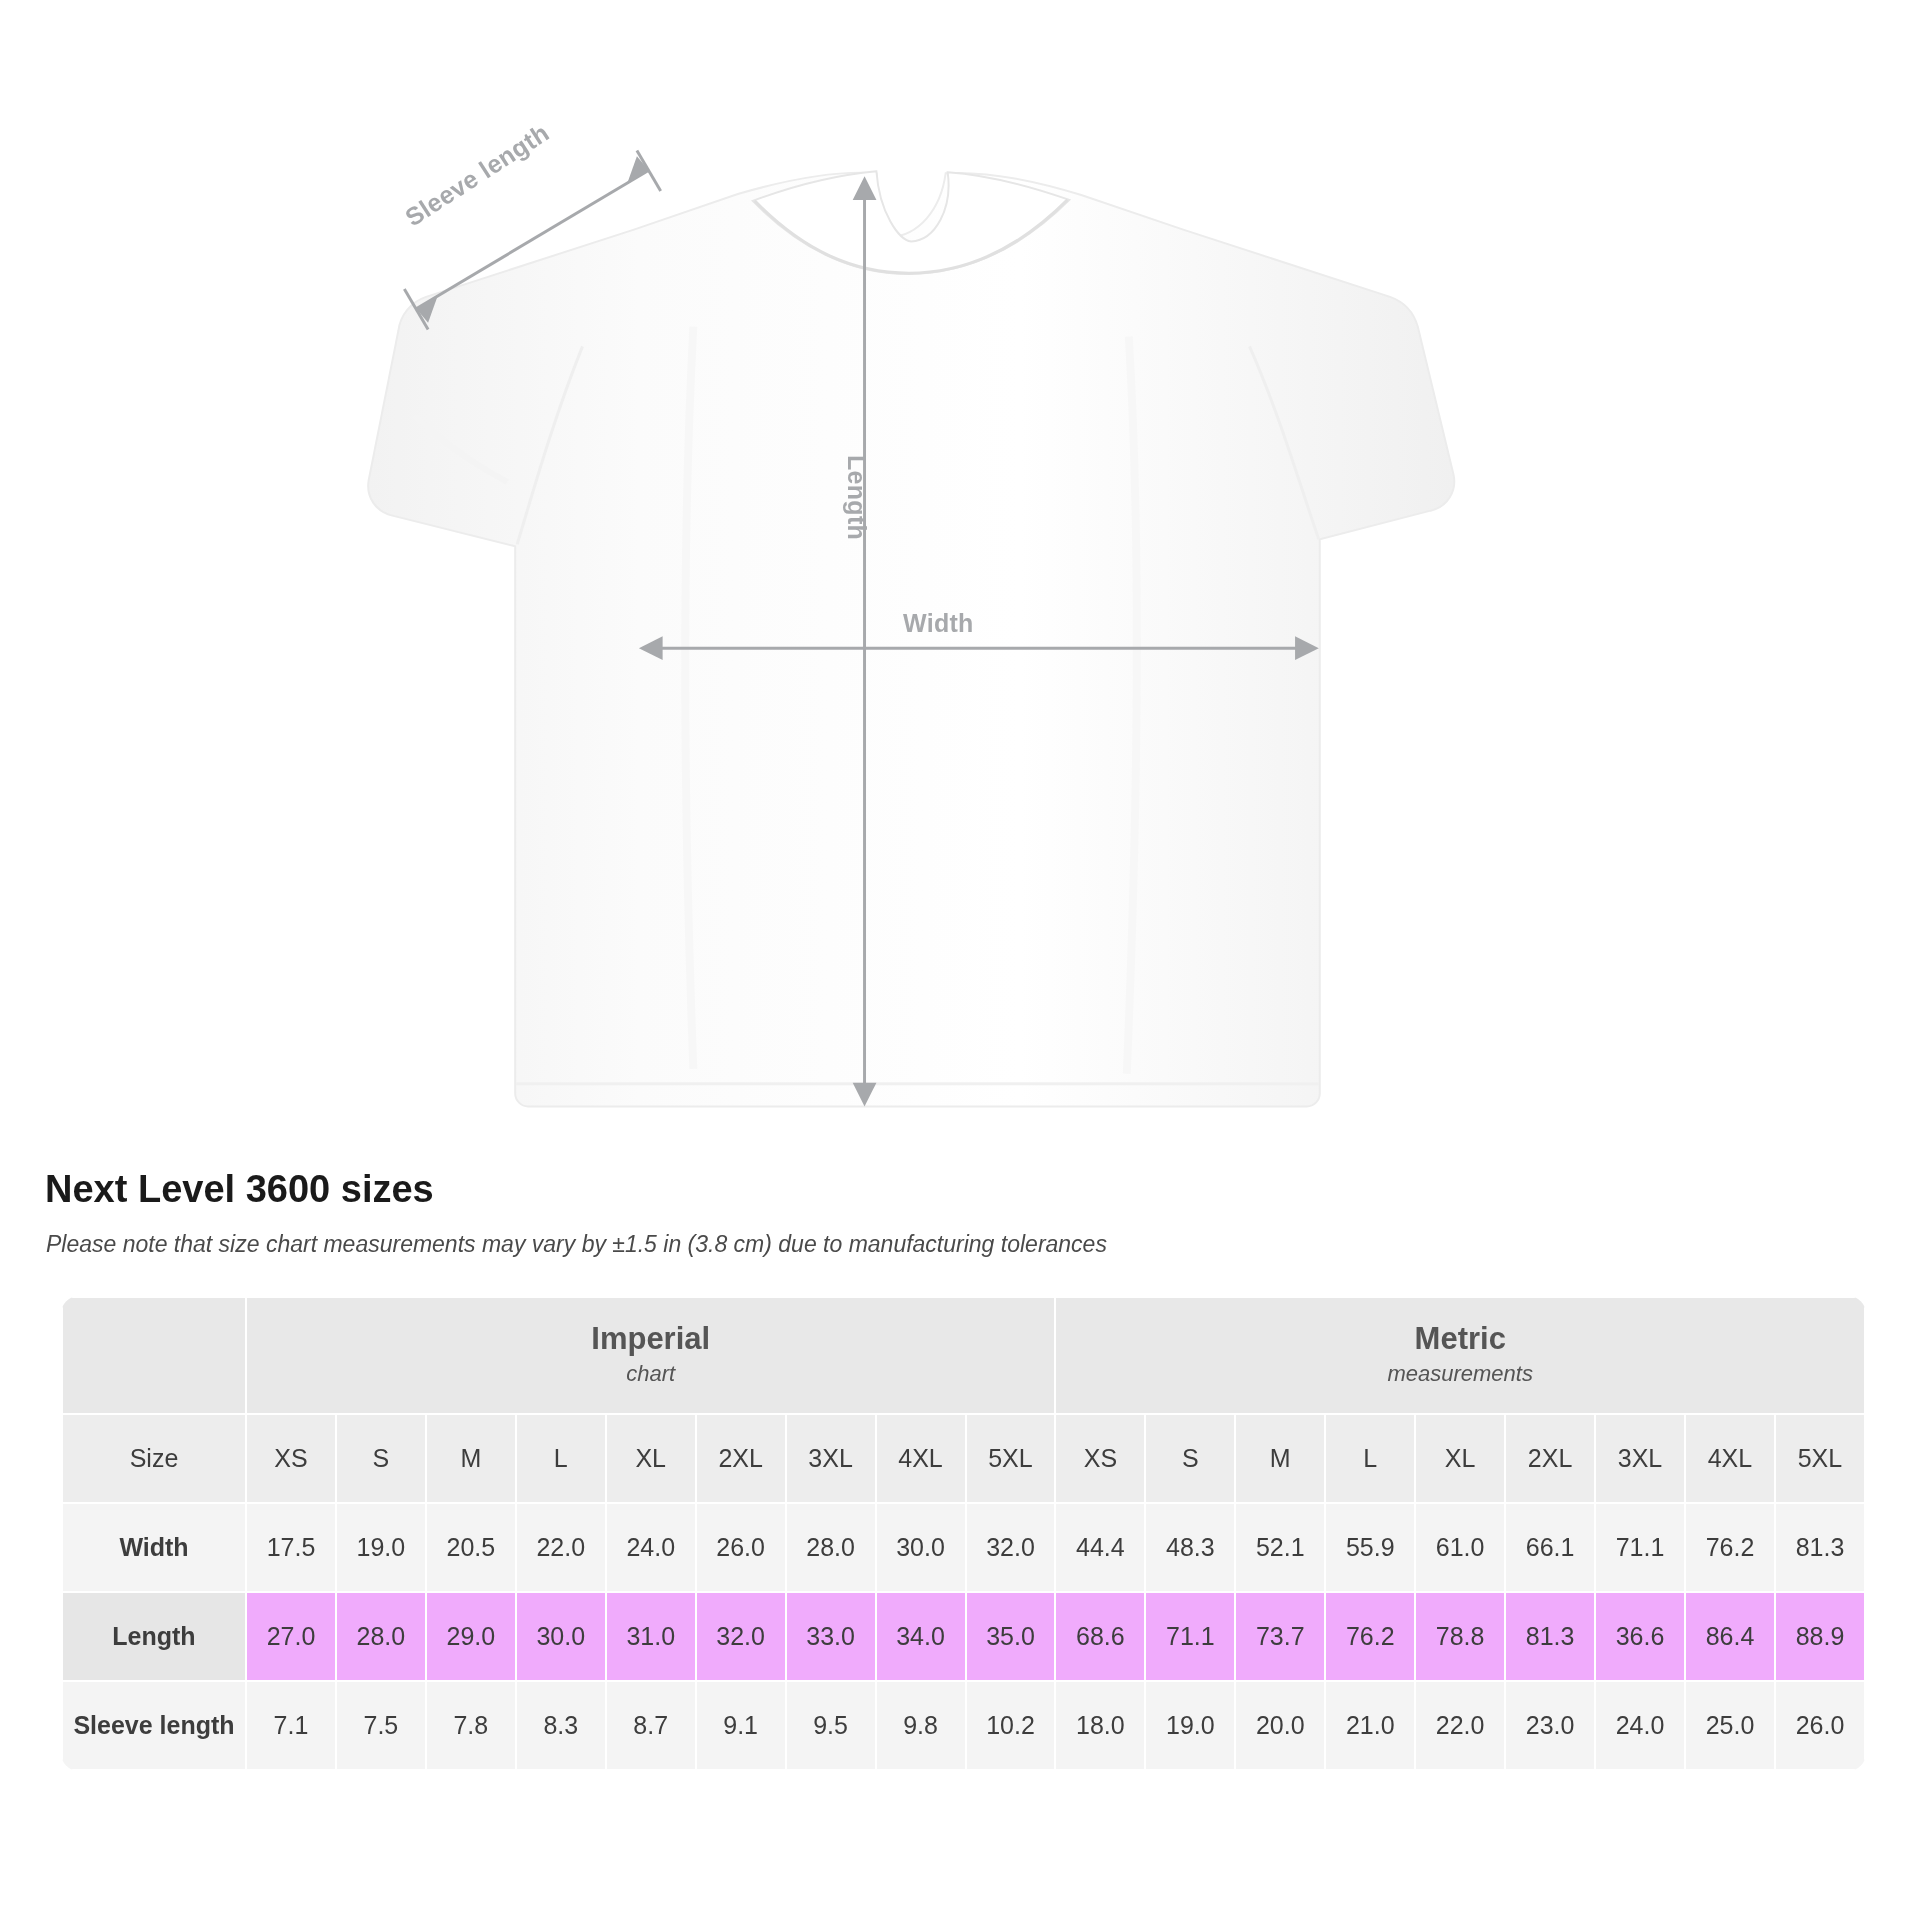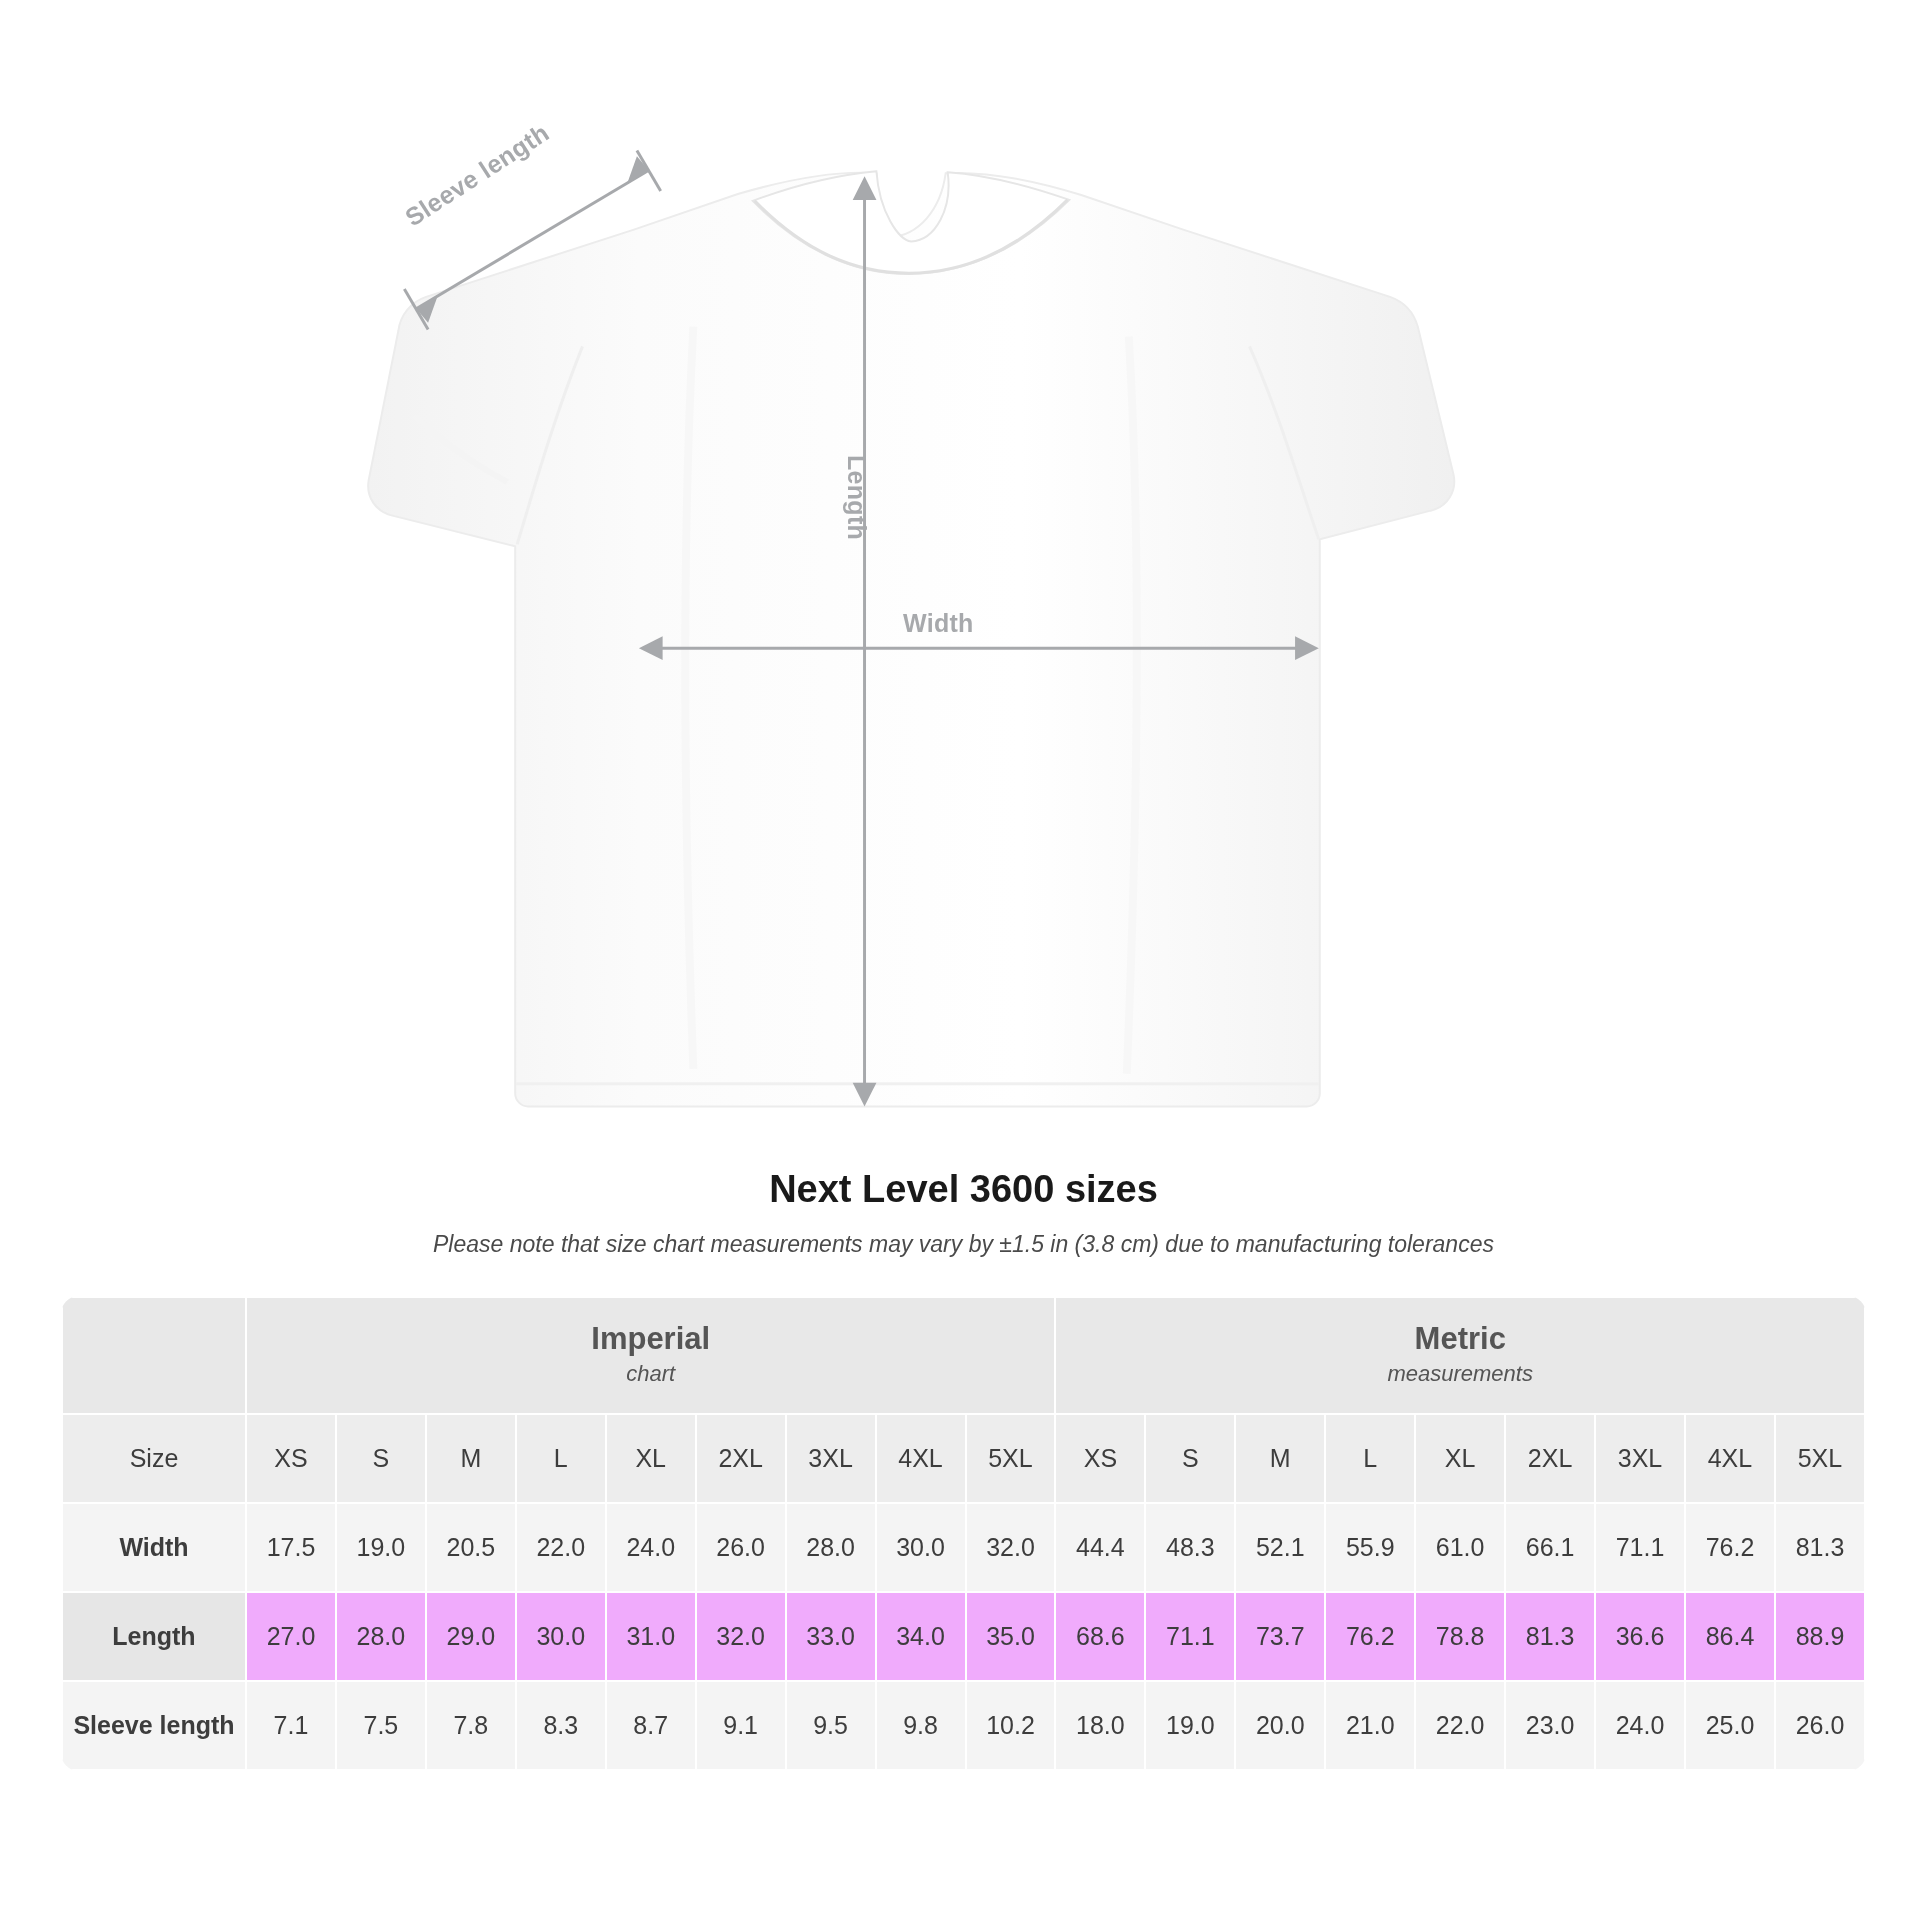--- a/index.html
+++ b/index.html
@@ -49,34 +49,34 @@
     transform: rotate(90deg);
     transform-origin: left top;
   }
   .dim-label.width {
     left: 903px;
     top: 609px;
   }
 
   
   .title-block {
-    text-align: center;
     margin-top: 20px;
+    padding-left: 45px;
   }
   .chart-title {
     font-size: 38px;
     font-weight: bold;
     color: #1a1a1a;
     margin: 0 0 20px 0;
   }
   .chart-note {
     font-size: 23px;
     font-style: italic;
     color: #4a4a4a;
-    margin: 16px;
+    margin: 1px;
   }
 
   
   .table-wrap {
     margin: 38px 61px 0 61px;
     border-radius: 18px;
     overflow: hidden;
   }
   table.size-table {
     border-collapse: collapse;

